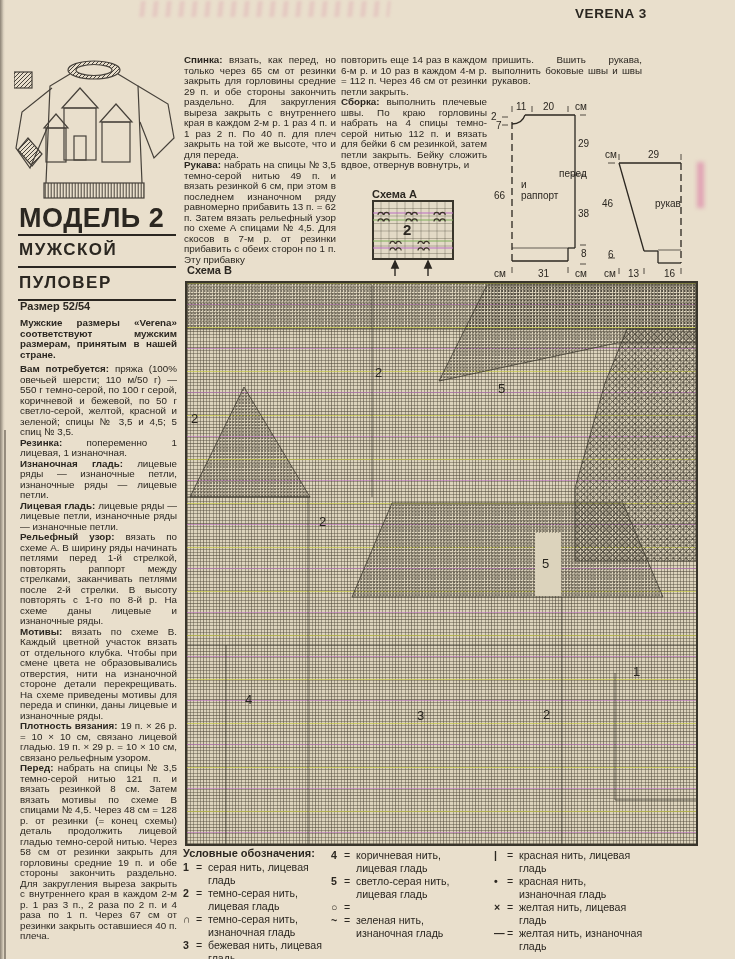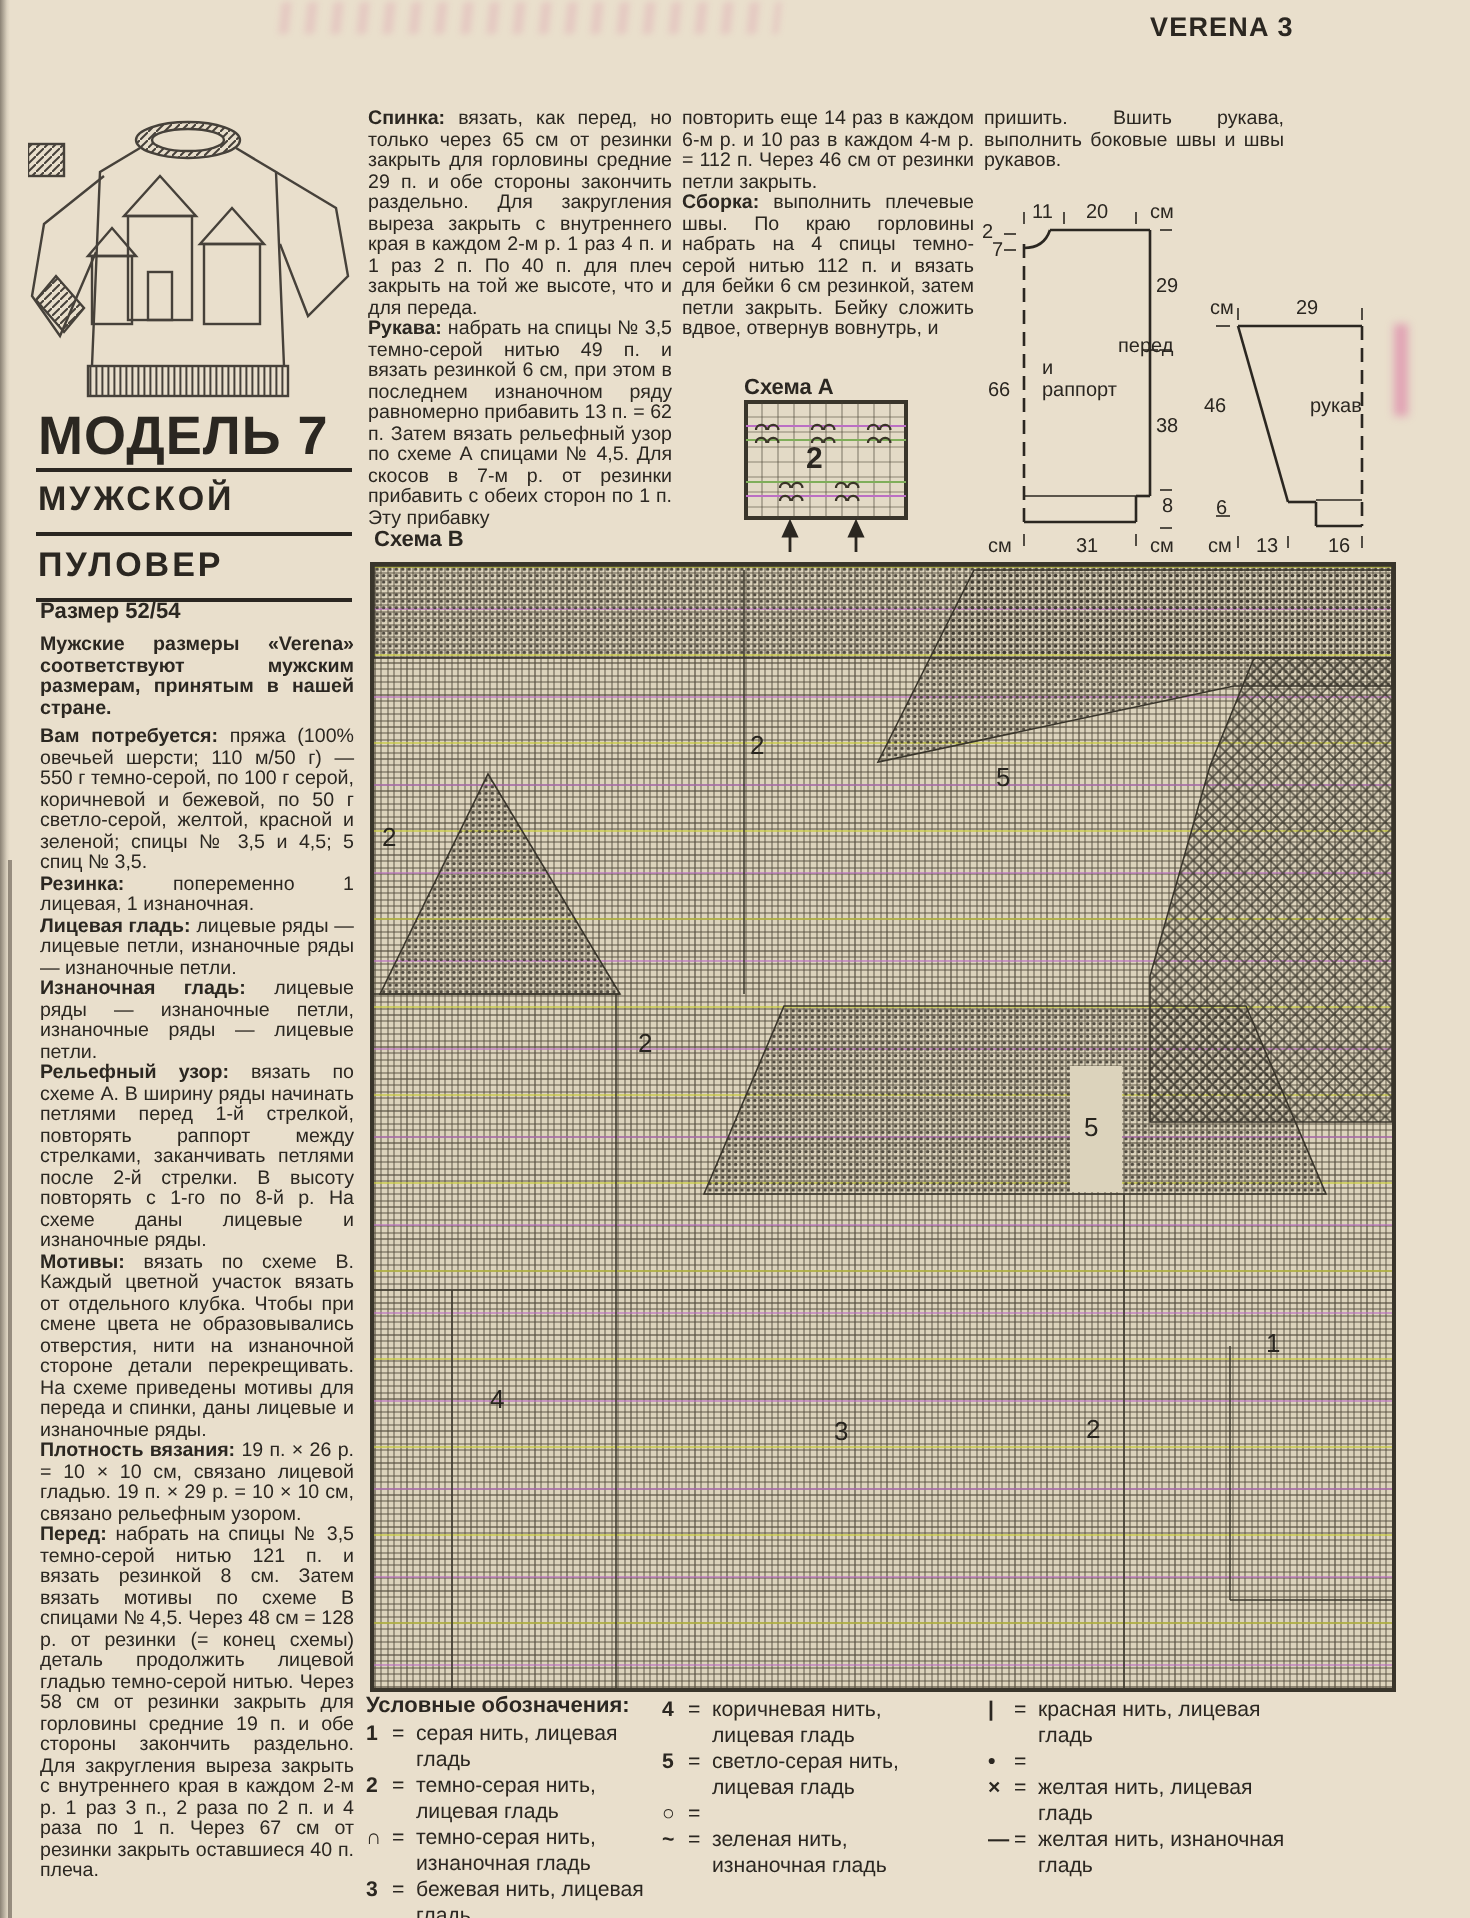--- a/index.html
+++ b/index.html
@@ -110,34 +110,34 @@
     <polygon points="48,62 66,42 84,62"></polygon>
     <rect x="50" y="62" width="32" height="52"></rect>
     <rect x="60" y="90" width="12" height="24"></rect>
     <polygon points="86,76 102,58 118,76"></polygon>
     <rect x="88" y="76" width="28" height="40"></rect>
     <polygon points="30,82 42,68 54,82"></polygon>
     <rect x="32" y="82" width="20" height="34"></rect>
   </g>
 </svg>
 
-<div class="abs model-title">МОДЕЛЬ 7</div>
+<div class="abs model-title">МОДЕЛЬ 2</div>
 <div class="rule" style="left:18px; top:234px; width:158px;"></div>
 <div class="abs sub1">МУЖСКОЙ</div>
 <div class="rule" style="left:18px; top:266px; width:158px;"></div>
 <div class="abs sub2">ПУЛОВЕР</div>
 <div class="rule" style="left:18px; top:299px; width:158px;"></div>
 <div class="abs size-label">Размер 52/54</div>
 
 <div class="textcol" style="left:20px; top:318px; width:157px;">
   <p class="bold-para">Мужские размеры «Verena» соответствуют мужским размерам, принятым в нашей стране.</p>
   <p class="gap"><span class="lead">Вам потребуется:</span> <span>пряжа (100% овечьей шерсти; 110 м/50 г) — 550 г темно-серой, по 100 г серой, коричневой и бежевой, по 50 г светло-серой, желтой, красной и зеленой; спицы № 3,5 и 4,5; 5 спиц № 3,5.</span></p>
   <p><span class="lead">Резинка:</span> <span>попеременно 1 лицевая, 1 изнаночная.</span></p>
+  <p><span class="lead">Изнаночная гладь:</span> <span>лицевые ряды — изнаночные петли, изнаночные ряды — лицевые петли.</span></p>
   <p><span class="lead">Лицевая гладь:</span> <span>лицевые ряды — лицевые петли, изнаночные ряды — изнаночные петли.</span></p>
-  <p><span class="lead">Изнаночная гладь:</span> <span>лицевые ряды — изнаночные петли, изнаночные ряды — лицевые петли.</span></p>
   <p><span class="lead">Рельефный узор:</span> <span>вязать по схеме А. В ширину ряды начинать петлями перед 1-й стрелкой, повторять раппорт между стрелками, заканчивать петлями после 2-й стрелки. В высоту повторять с 1-го по 8-й р. На схеме даны лицевые и изнаночные ряды.</span></p>
   <p><span class="lead">Мотивы:</span> <span>вязать по схеме В. Каждый цветной участок вязать от отдельного клубка. Чтобы при смене цвета не образовывались отверстия, нити на изнаночной стороне детали перекрещивать. На схеме приведены мотивы для переда и спинки, даны лицевые и изнаночные ряды.</span></p>
   <p><span class="lead">Плотность вязания:</span> <span>19 п. × 26 р. = 10 × 10 см, связано лицевой гладью. 19 п. × 29 р. = 10 × 10 см, связано рельефным узором.</span></p>
   <p><span class="lead">Перед:</span> <span>набрать на спицы № 3,5 темно-серой нитью 121 п. и вязать резинкой 8 см. Затем вязать мотивы по схеме В спицами № 4,5. Через 48 см = 128 р. от резинки (= конец схемы) деталь продолжить лицевой гладью темно-серой нитью. Через 58 см от резинки закрыть для горловины средние 19 п. и обе стороны закончить раздельно. Для закругления выреза закрыть с внутреннего края в каждом 2-м р. 1 раз 3 п., 2 раза по 2 п. и 4 раза по 1 п. Через 67 см от резинки закрыть оставшиеся 40 п. плеча.</span></p>
 </div>
 
 <div class="textcol" style="left:184px; top:55px; width:152px;">
   <p><span class="lead">Спинка:</span> <span>вязать, как перед, но только через 65 см от резинки закрыть для горловины средние 29 п. и обе стороны закончить раздельно. Для закругления выреза закрыть с внутреннего края в каждом 2-м р. 1 раз 4 п. и 1 раз 2 п. По 40 п. для плеч закрыть на той же высоте, что и для переда.</span></p>
   <p><span class="lead">Рукава:</span> <span>набрать на спицы № 3,5 темно-серой нитью 49 п. и вязать резинкой 6 см, при этом в последнем изнаночном ряду равномерно прибавить 13 п. = 62 п. Затем вязать рельефный узор по схеме А спицами № 4,5. Для скосов в 7-м р. от резинки прибавить с обеих сторон по 1 п. Эту прибавку</span></p>
 </div>
@@ -362,20 +362,21 @@
 </div>
 <div class="legend-col" style="left:494px; top:849px; width:152px;">
   <div class="li">
       <span class="sym">|</span>
       <span class="eq">=</span>
       <span class="txt">красная нить, лицевая гладь</span>
     </div>
   <div class="li">
       <span class="sym">•</span>
       <span class="eq">=</span>
+      <span class="txt">красная нить, изнаночная гладь</span>
     </div>
   <div class="li">
       <span class="sym">×</span>
       <span class="eq">=</span>
       <span class="txt">желтая нить, лицевая гладь</span>
     </div>
   <div class="li">
       <span class="sym">—</span>
       <span class="eq">=</span>
       <span class="txt">желтая нить, изнаночная гладь</span>

